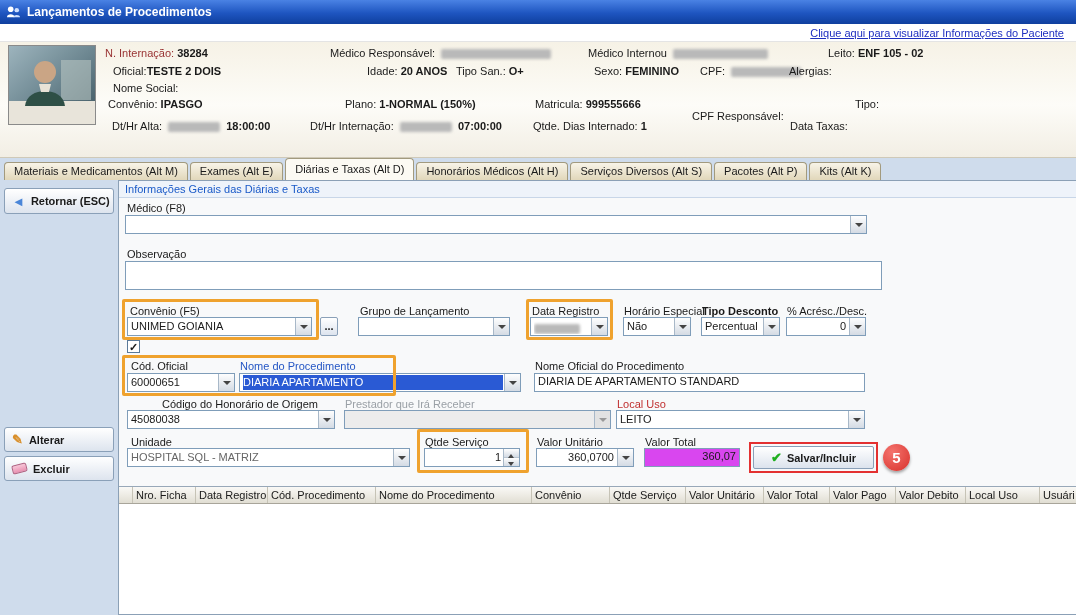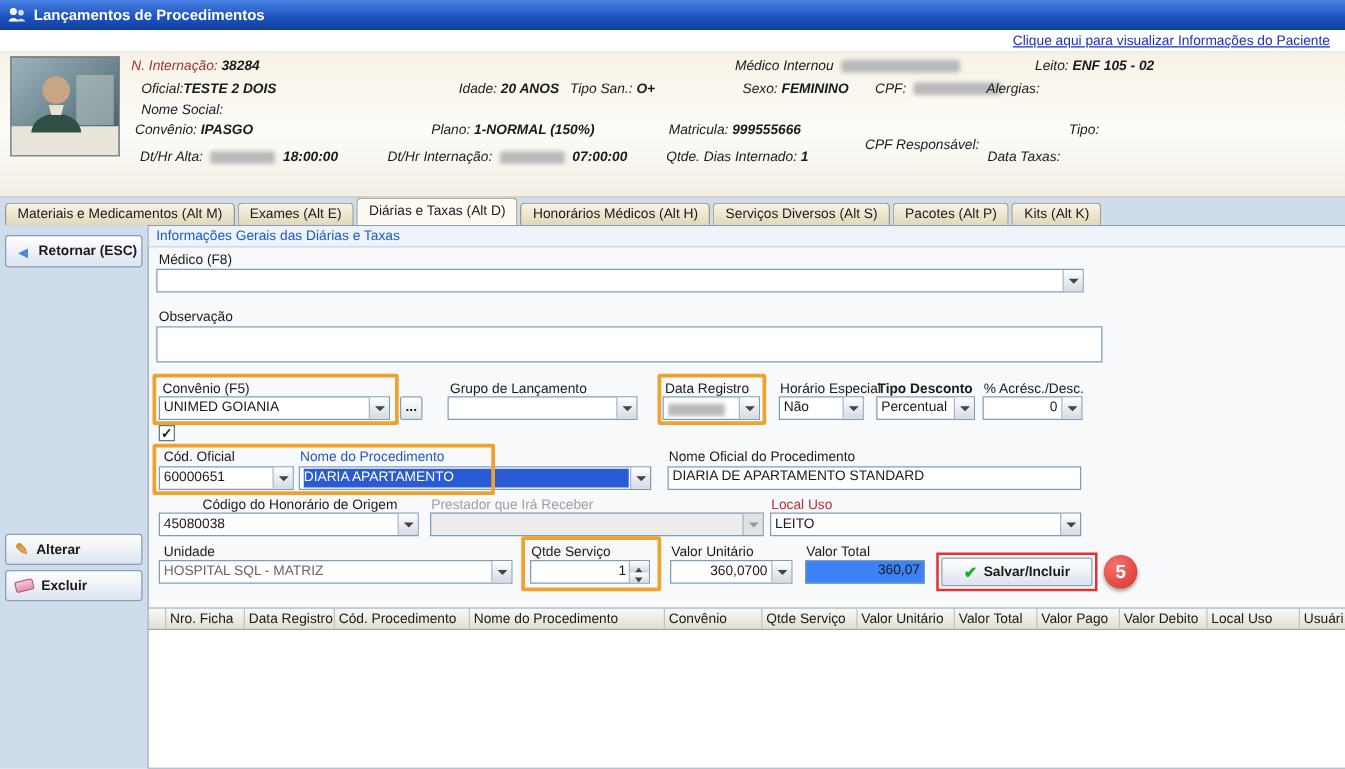--- a/index.html
+++ b/index.html
@@ -24,21 +24,21 @@
   
   .pheader {
     position:relative; height:116px;
     background:linear-gradient(#f6f2e6 0%, #fdfcf8 55%, #f2eee4 100%);
     border-bottom:1px solid #cfc9b8;
   }
   .photo {
     position:absolute; left:8px; top:3px; width:88px; height:80px;
     border:1px solid #8a8a8a; background:#5a727c; overflow:hidden;
   }
-  .ph-field { position:absolute; white-space:nowrap;font-style:italic; }
+  .ph-field { position:absolute; white-space:nowrap; }
   .ph-field b { font-weight:bold; }
   .lbl-red { color:#993333; }
   .redact {
     display:inline-block; height:10px; background:#b9b9b9; border-radius:2px;
     filter:blur(1.5px); vertical-align:middle; margin:0 3px;
   }
   
   .tabs { height:22px; display:flex; align-items:flex-end; padding-left:4px; }
   .tab {
     height:18px; line-height:17px; padding:0 9px; margin-right:2px;
@@ -97,21 +97,21 @@
   }
   .combo.disabled { background:#ececec; }
   .combo.disabled .btn { background:#e2e2e2; }
   .combo.disabled .btn::after { border-top-color:#999; }
   .combo.graytext .val { color:#666; }
   .combo.sel .val { background:#2a5ad4; color:#fff; }
   .tbox {
     position:absolute; background:#fff; border:1px solid #7f9db9; padding:1px 3px;
     overflow:hidden; white-space:nowrap;
   }
-  .tbox.ro { background:#3b82f6; text-align:right; }
+  .tbox.ro { background:#d946ef; text-align:right; }
   .spinbox { position:absolute; height:19px; background:#fff; border:1px solid #7f9db9; }
   .spinbox .val {
     position:absolute; left:2px; right:18px; top:1px; bottom:1px;
     text-align:right; line-height:15px;
   }
   .spinbox .updown { position:absolute; right:0; top:0; bottom:0; width:16px;
     border-left:1px solid #a8b8c8; display:flex; flex-direction:column; }
   .spinbox .updown span {
     flex:1; position:relative; background:linear-gradient(#fefefe,#d4dbe4); cursor:pointer;
   }
@@ -194,20 +194,24 @@
       <circle cx="36" cy="26" r="11" fill="#caa585"></circle>
       <path d="M16 60 C18 40 54 40 56 60 Z" fill="#2e4f46"></path>
       <path d="M30 38 L42 38 L40 46 L32 46 Z" fill="#e8e2d6"></path>
     </svg>
   </div>
 
   <span class="ph-field" style="left:105px; top:5px;">
     <span class="lbl-red">N. Internação:</span>
     <b>38284</b>
   </span>
+  <span class="ph-field" style="left:330px; top:5px;">
+    <span>Médico Responsável:</span>
+    <span class="redact" style="width:110px;"></span>
+  </span>
   <span class="ph-field" style="left:588px; top:5px;">
     <span>Médico Internou</span>
     <span class="redact" style="width:95px;"></span>
   </span>
   <span class="ph-field" style="left:828px; top:5px;">
     <span>Leito:</span>
     <b>ENF 105 - 02</b>
   </span>
 
   <span class="ph-field" style="left:113px; top:23px;">

